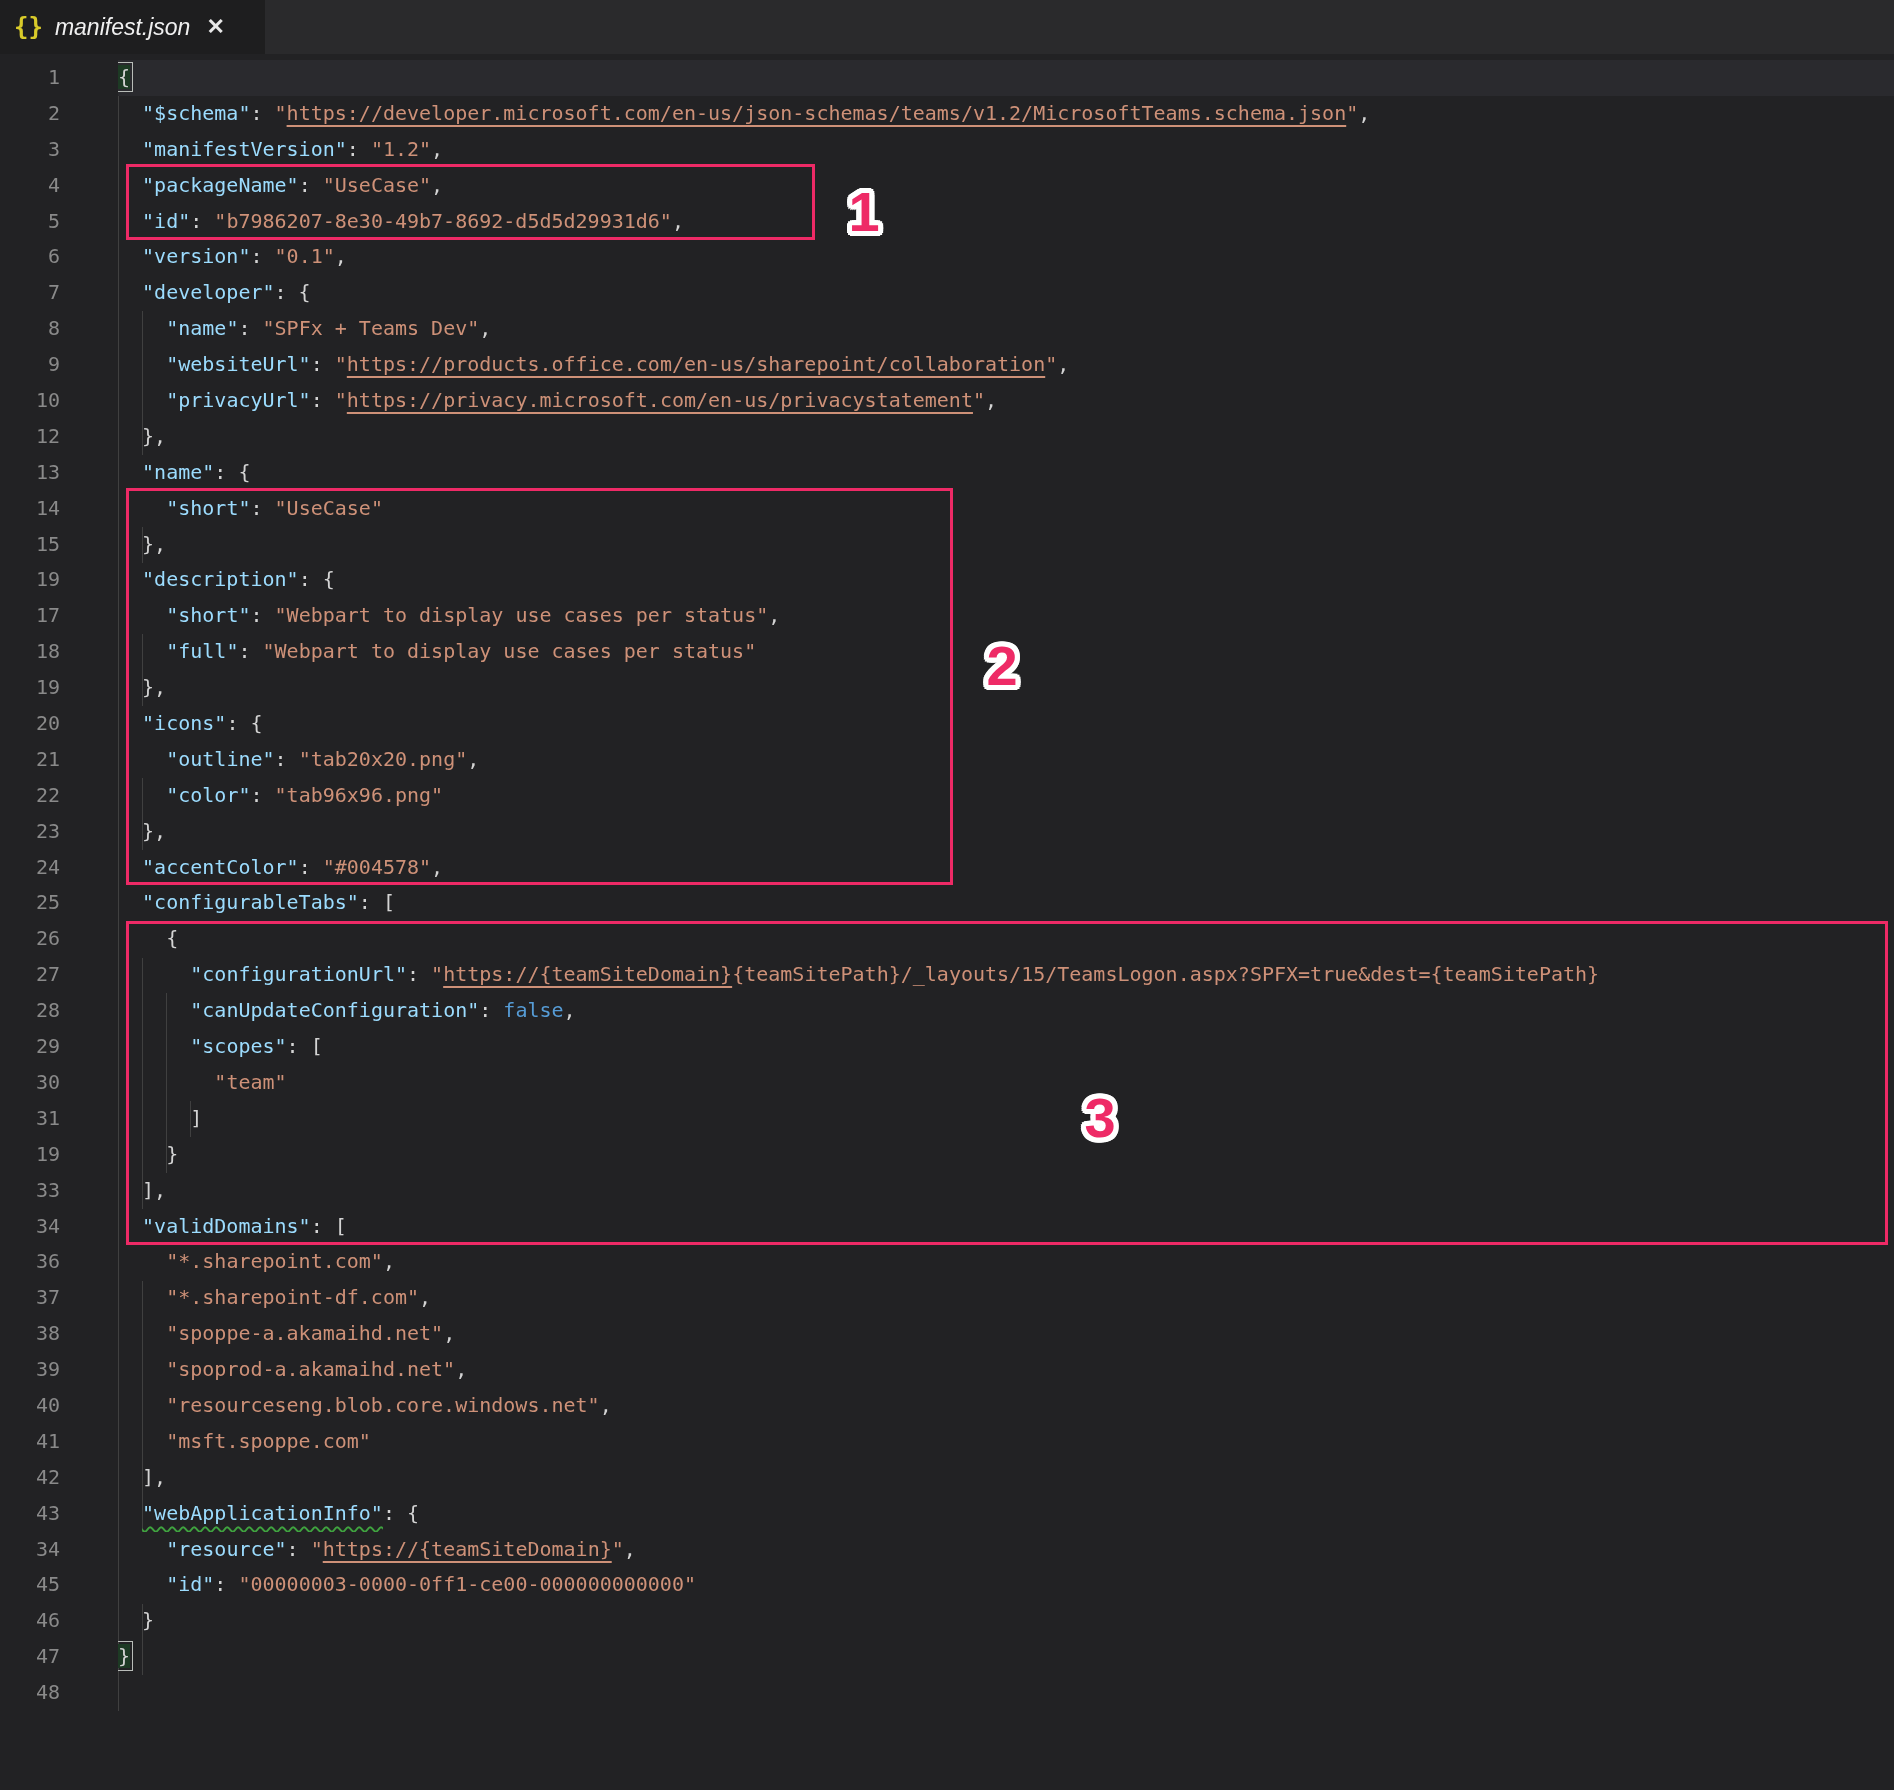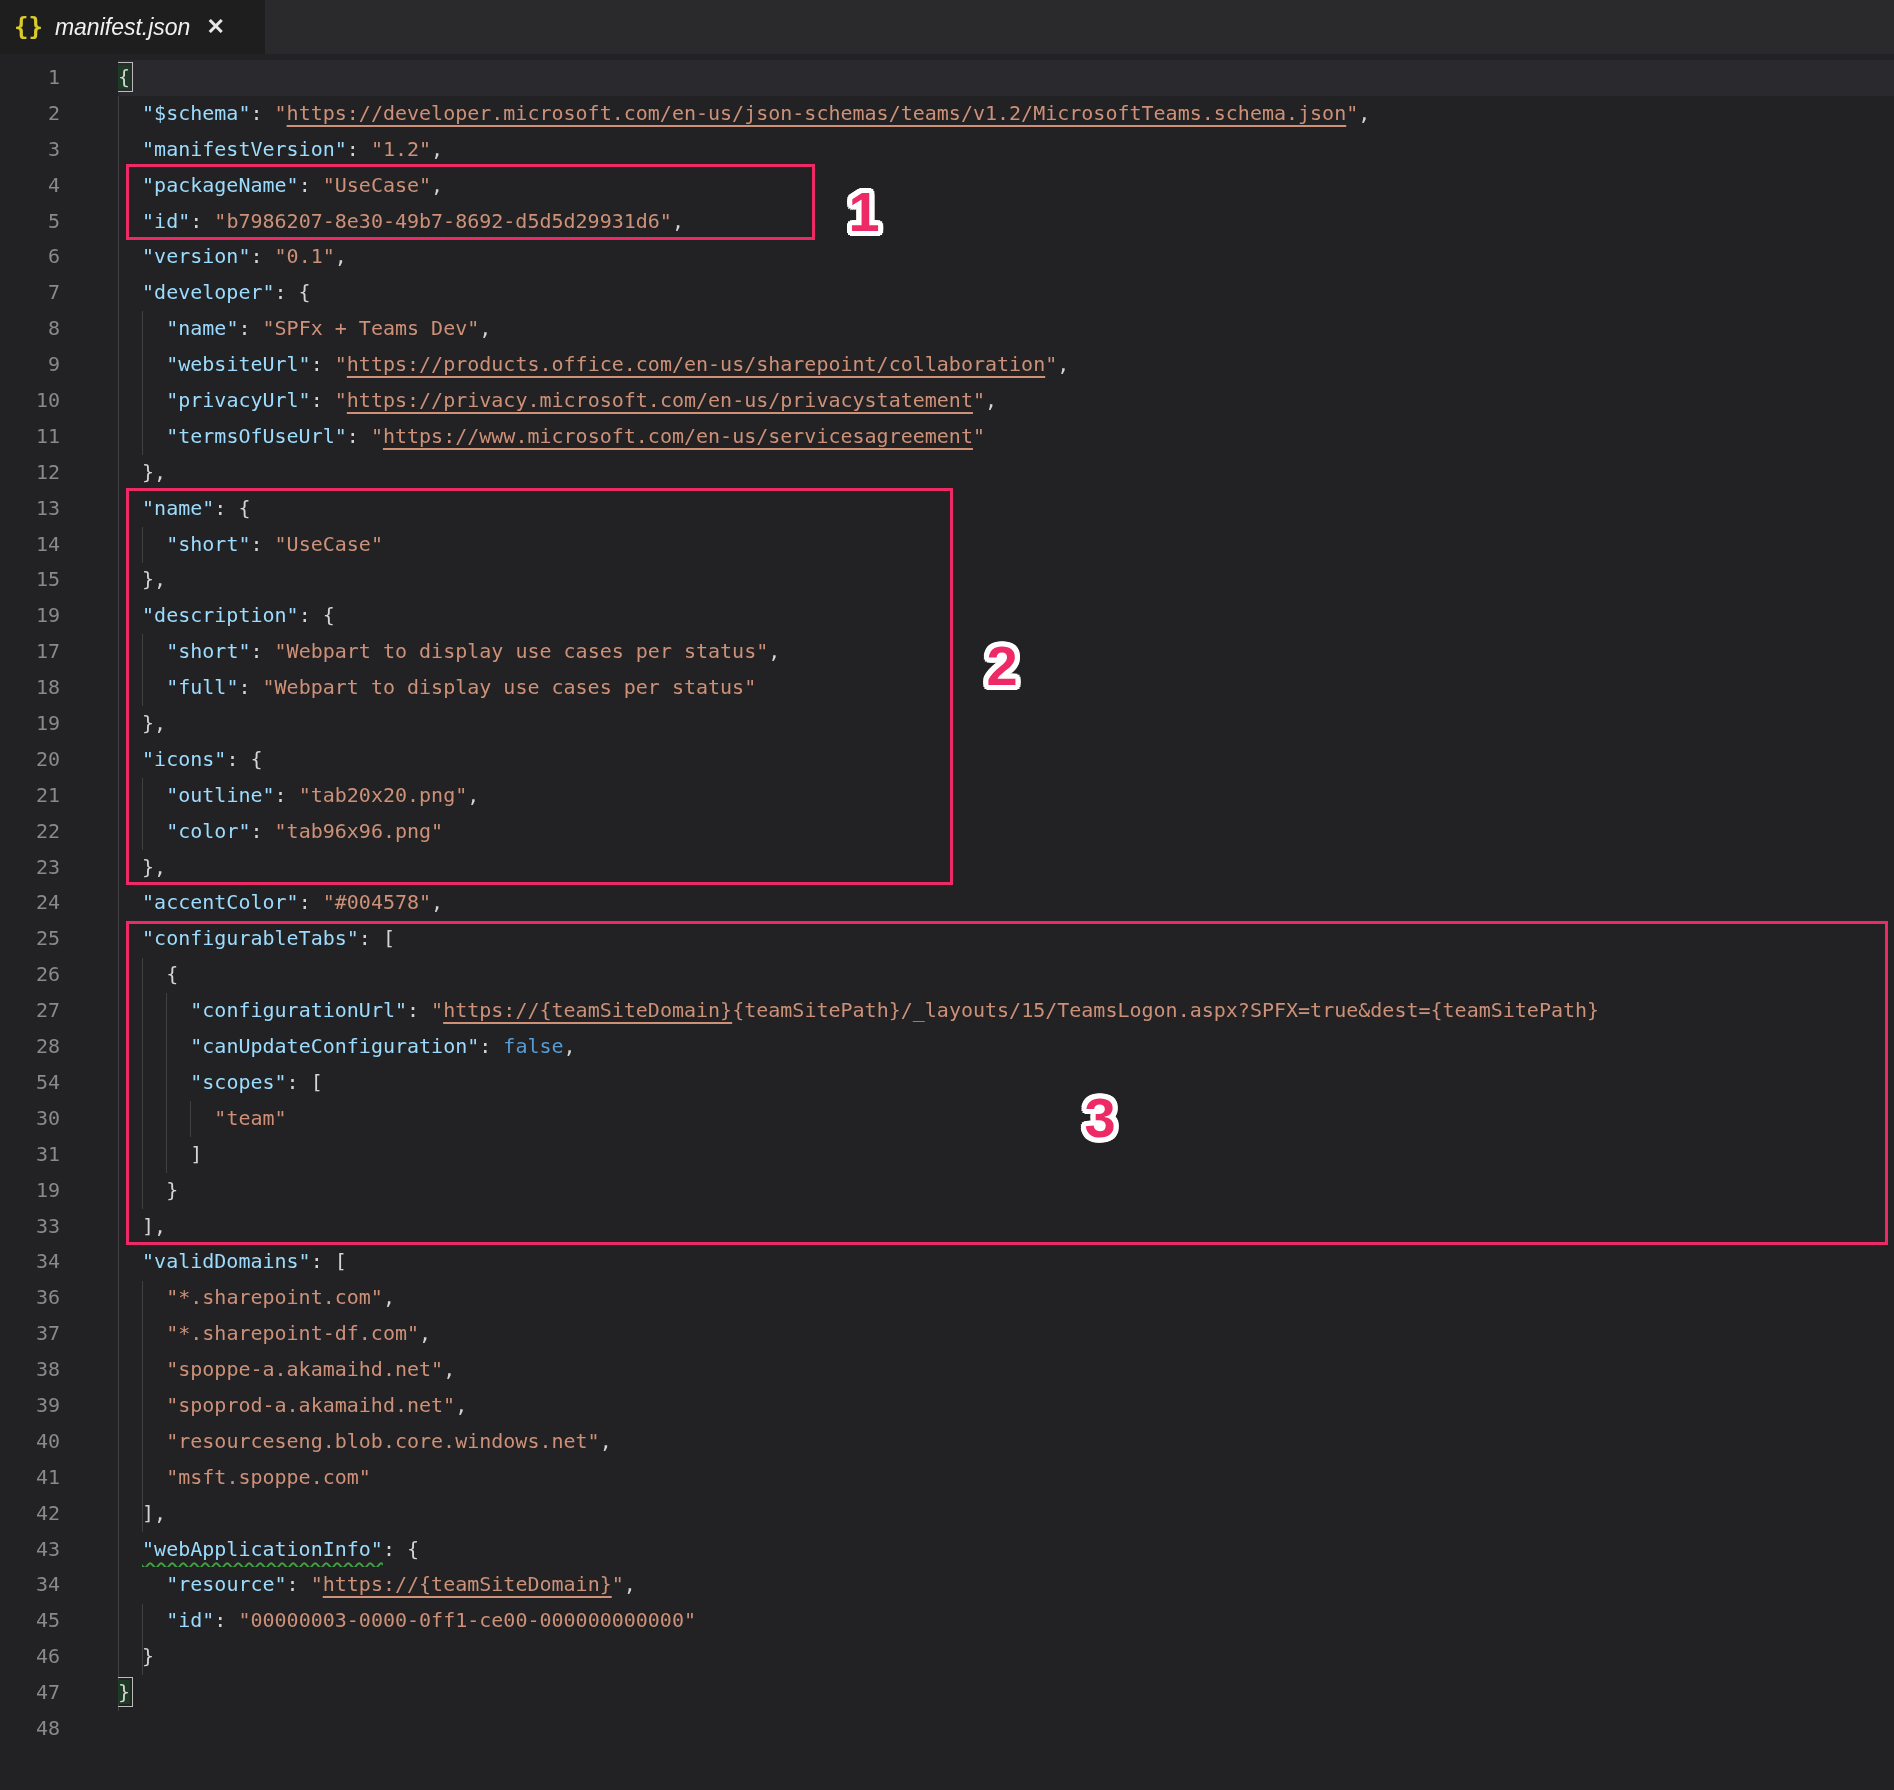--- a/index.html
+++ b/index.html
@@ -83,39 +83,38 @@
       <div class="row cur"><span class="ln">1</span><span class="code" style="padding-left: 0px;"><span class="tk-punc tk-bracket">{</span></span></div>
       <div class="row"><span class="ln">2</span><span class="code" style="padding-left: 24.09px;"><span class="tk-key">"$schema"</span><span class="tk-punc">: </span><span class="tk-str">"</span><span class="tk-url">https://developer.microsoft.com/en-us/json-schemas/teams/v1.2/MicrosoftTeams.schema.json</span><span class="tk-str">"</span><span class="tk-punc">,</span></span></div>
       <div class="row"><span class="ln">3</span><span class="code" style="padding-left: 24.09px;"><span class="tk-key">"manifestVersion"</span><span class="tk-punc">: </span><span class="tk-str">"1.2"</span><span class="tk-punc">,</span></span></div>
       <div class="row"><span class="ln">4</span><span class="code" style="padding-left: 24.09px;"><span class="tk-key">"packageName"</span><span class="tk-punc">: </span><span class="tk-str">"UseCase"</span><span class="tk-punc">,</span></span></div>
       <div class="row"><span class="ln">5</span><span class="code" style="padding-left: 24.09px;"><span class="tk-key">"id"</span><span class="tk-punc">: </span><span class="tk-str">"b7986207-8e30-49b7-8692-d5d5d29931d6"</span><span class="tk-punc">,</span></span></div>
       <div class="row"><span class="ln">6</span><span class="code" style="padding-left: 24.09px;"><span class="tk-key">"version"</span><span class="tk-punc">: </span><span class="tk-str">"0.1"</span><span class="tk-punc">,</span></span></div>
       <div class="row"><span class="ln">7</span><span class="code" style="padding-left: 24.09px;"><span class="tk-key">"developer"</span><span class="tk-punc">: {</span></span></div>
       <div class="row"><span class="ln">8</span><span class="code" style="padding-left: 48.18px;"><span class="tk-key">"name"</span><span class="tk-punc">: </span><span class="tk-str">"SPFx + Teams Dev"</span><span class="tk-punc">,</span></span></div>
       <div class="row"><span class="ln">9</span><span class="code" style="padding-left: 48.18px;"><span class="tk-key">"websiteUrl"</span><span class="tk-punc">: </span><span class="tk-str">"</span><span class="tk-url">https://products.office.com/en-us/sharepoint/collaboration</span><span class="tk-str">"</span><span class="tk-punc">,</span></span></div>
       <div class="row"><span class="ln">10</span><span class="code" style="padding-left: 48.18px;"><span class="tk-key">"privacyUrl"</span><span class="tk-punc">: </span><span class="tk-str">"</span><span class="tk-url">https://privacy.microsoft.com/en-us/privacystatement</span><span class="tk-str">"</span><span class="tk-punc">,</span></span></div>
-      <div class="row"><span class="ln">11</span><span class="code" style="padding-left: 48.18px;"><span class="tk-key">"termsOfUseUrl"</span><span class="tk-punc">: </span><span class="tk-str">"</span><span class="tk-url">https://www.microsoft.com/en-us/servicesagreement</span><span class="tk-str">"</span></span></div>
       <div class="row"><span class="ln">12</span><span class="code" style="padding-left: 24.09px;"><span class="tk-punc">},</span></span></div>
       <div class="row"><span class="ln">13</span><span class="code" style="padding-left: 24.09px;"><span class="tk-key">"name"</span><span class="tk-punc">: {</span></span></div>
       <div class="row"><span class="ln">14</span><span class="code" style="padding-left: 48.18px;"><span class="tk-key">"short"</span><span class="tk-punc">: </span><span class="tk-str">"UseCase"</span></span></div>
       <div class="row"><span class="ln">15</span><span class="code" style="padding-left: 24.09px;"><span class="tk-punc">},</span></span></div>
       <div class="row"><span class="ln">19</span><span class="code" style="padding-left: 24.09px;"><span class="tk-key">"description"</span><span class="tk-punc">: {</span></span></div>
       <div class="row"><span class="ln">17</span><span class="code" style="padding-left: 48.18px;"><span class="tk-key">"short"</span><span class="tk-punc">: </span><span class="tk-str">"Webpart to display use cases per status"</span><span class="tk-punc">,</span></span></div>
       <div class="row"><span class="ln">18</span><span class="code" style="padding-left: 48.18px;"><span class="tk-key">"full"</span><span class="tk-punc">: </span><span class="tk-str">"Webpart to display use cases per status"</span></span></div>
       <div class="row"><span class="ln">19</span><span class="code" style="padding-left: 24.09px;"><span class="tk-punc">},</span></span></div>
       <div class="row"><span class="ln">20</span><span class="code" style="padding-left: 24.09px;"><span class="tk-key">"icons"</span><span class="tk-punc">: {</span></span></div>
       <div class="row"><span class="ln">21</span><span class="code" style="padding-left: 48.18px;"><span class="tk-key">"outline"</span><span class="tk-punc">: </span><span class="tk-str">"tab20x20.png"</span><span class="tk-punc">,</span></span></div>
       <div class="row"><span class="ln">22</span><span class="code" style="padding-left: 48.18px;"><span class="tk-key">"color"</span><span class="tk-punc">: </span><span class="tk-str">"tab96x96.png"</span></span></div>
       <div class="row"><span class="ln">23</span><span class="code" style="padding-left: 24.09px;"><span class="tk-punc">},</span></span></div>
       <div class="row"><span class="ln">24</span><span class="code" style="padding-left: 24.09px;"><span class="tk-key">"accentColor"</span><span class="tk-punc">: </span><span class="tk-str">"#004578"</span><span class="tk-punc">,</span></span></div>
       <div class="row"><span class="ln">25</span><span class="code" style="padding-left: 24.09px;"><span class="tk-key">"configurableTabs"</span><span class="tk-punc">: [</span></span></div>
       <div class="row"><span class="ln">26</span><span class="code" style="padding-left: 48.18px;"><span class="tk-punc">{</span></span></div>
       <div class="row"><span class="ln">27</span><span class="code" style="padding-left: 72.27px;"><span class="tk-key">"configurationUrl"</span><span class="tk-punc">: </span><span class="tk-str">"</span><span class="tk-url">https://{teamSiteDomain}</span><span class="tk-str">{teamSitePath}/_layouts/15/TeamsLogon.aspx?SPFX=true&amp;dest={teamSitePath}</span></span></div>
       <div class="row"><span class="ln">28</span><span class="code" style="padding-left: 72.27px;"><span class="tk-key">"canUpdateConfiguration"</span><span class="tk-punc">: </span><span class="tk-bool">false</span><span class="tk-punc">,</span></span></div>
-      <div class="row"><span class="ln">54</span><span class="code" style="padding-left: 72.27px;"><span class="tk-key">"scopes"</span><span class="tk-punc">: [</span></span></div>
+      <div class="row"><span class="ln">29</span><span class="code" style="padding-left: 72.27px;"><span class="tk-key">"scopes"</span><span class="tk-punc">: [</span></span></div>
       <div class="row"><span class="ln">30</span><span class="code" style="padding-left: 96.36px;"><span class="tk-str">"team"</span></span></div>
       <div class="row"><span class="ln">31</span><span class="code" style="padding-left: 72.27px;"><span class="tk-punc">]</span></span></div>
       <div class="row"><span class="ln">19</span><span class="code" style="padding-left: 48.18px;"><span class="tk-punc">}</span></span></div>
       <div class="row"><span class="ln">33</span><span class="code" style="padding-left: 24.09px;"><span class="tk-punc">],</span></span></div>
       <div class="row"><span class="ln">34</span><span class="code" style="padding-left: 24.09px;"><span class="tk-key">"validDomains"</span><span class="tk-punc">: [</span></span></div>
       <div class="row"><span class="ln">36</span><span class="code" style="padding-left: 48.18px;"><span class="tk-str">"*.sharepoint.com"</span><span class="tk-punc">,</span></span></div>
       <div class="row"><span class="ln">37</span><span class="code" style="padding-left: 48.18px;"><span class="tk-str">"*.sharepoint-df.com"</span><span class="tk-punc">,</span></span></div>
       <div class="row"><span class="ln">38</span><span class="code" style="padding-left: 48.18px;"><span class="tk-str">"spoppe-a.akamaihd.net"</span><span class="tk-punc">,</span></span></div>
       <div class="row"><span class="ln">39</span><span class="code" style="padding-left: 48.18px;"><span class="tk-str">"spoprod-a.akamaihd.net"</span><span class="tk-punc">,</span></span></div>
       <div class="row"><span class="ln">40</span><span class="code" style="padding-left: 48.18px;"><span class="tk-str">"resourceseng.blob.core.windows.net"</span><span class="tk-punc">,</span></span></div>

